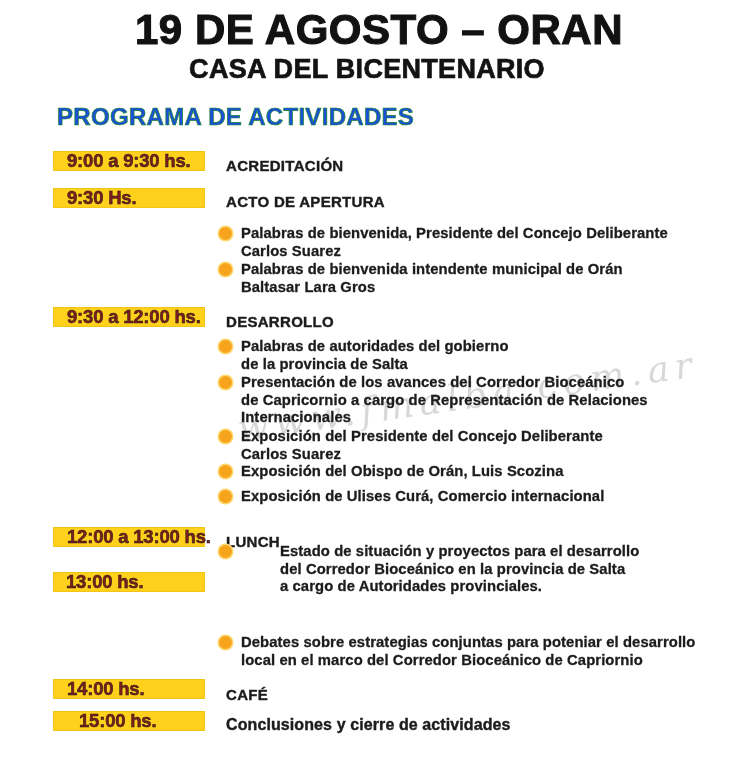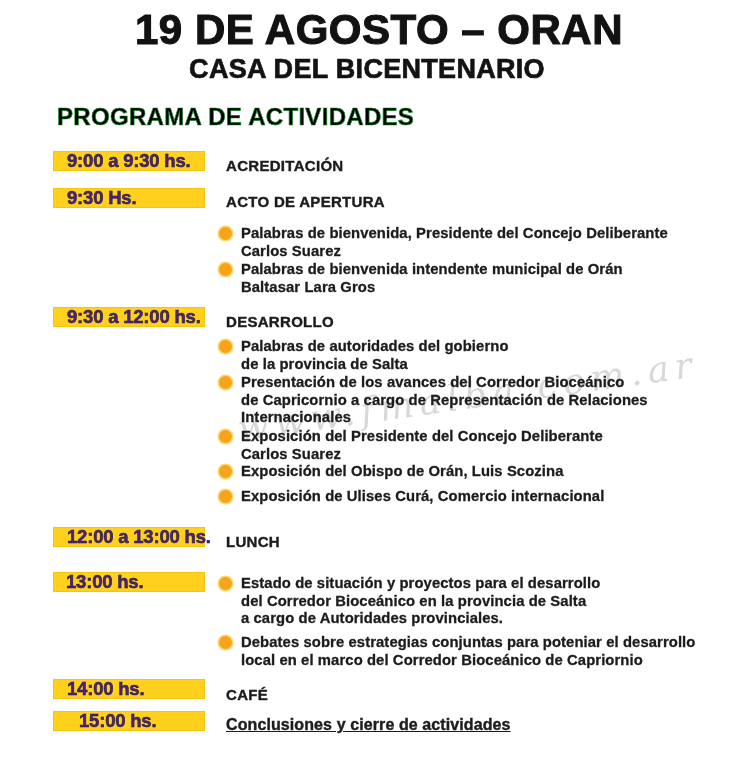--- a/index.html
+++ b/index.html
@@ -32,52 +32,52 @@
     letter-spacing: 0.3px;
     color: #131313;
     -webkit-text-stroke: 0.7px #131313;
   }
   .h3 {
     position: absolute;
     top: 103px; left: 57px;
     font-size: 24px;
     font-weight: bold;
     letter-spacing: 0.3px;
-    color: #000000;
+    color: #1d4ed8;
     -webkit-text-stroke: 0.7px #1b8c2c;
   }
   .time-badge {
     position: absolute;
     left: 53px;
     width: 152px;
     height: 20px;
     background: #ffd11c;
     border: 1px solid #f4c414;
     box-sizing: border-box;
     display: flex;
     align-items: center;
     padding-left: 13px;
     font-size: 18.5px;
     font-weight: bold;
     letter-spacing: -0.2px;
-    color: #4c1d95;
+    color: #7f1d1d;
     white-space: nowrap;
     -webkit-text-stroke: 0.5px #191919;
   }
   .section-title {
     position: absolute;
     left: 226px;
     font-size: 15px;
     font-weight: bold;
     letter-spacing: 0.3px;
     color: #1c1c1c;
     -webkit-text-stroke: 0.4px #1c1c1c;
     white-space: nowrap;
   }
-  .section-title.sentence { font-size: 16px; letter-spacing: 0.1px; text-decoration: underline; }
+  .section-title.sentence { font-size: 16px; letter-spacing: 0.1px; }
   .bullet {
     position: absolute;
     left: 219px;
     display: flex;
     align-items: flex-start;
   }
   .dot {
     flex: none;
     width: 13px;
     height: 13px;
@@ -166,21 +166,21 @@
   <div class="bullet" style="top:488px;">
     <span class="dot"></span>
     <span class="bullet-text">Exposición de Ulises Curá, Comercio internacional</span>
   </div>
 
   <div class="time-badge" style="top:527px;">12:00 a 13:00 hs.</div>
   <div class="section-title" style="top:533px;">LUNCH</div>
 
   <div class="time-badge" style="top:572px;padding-left:12px;">13:00 hs.</div>
 
-  <div class="bullet" style="top:575px;">
+  <div class="bullet" style="top:543px;gap:39px;">
     <span class="dot"></span>
     <span class="bullet-text">Estado de situación y proyectos para el desarrollo
 del Corredor Bioceánico en la provincia de Salta
 a cargo de Autoridades provinciales.</span>
   </div>
   <div class="bullet" style="top:634px;">
     <span class="dot"></span>
     <span class="bullet-text">Debates sobre estrategias conjuntas para poteniar el desarrollo
 local en el marco del Corredor Bioceánico de Capriornio</span>
   </div>

